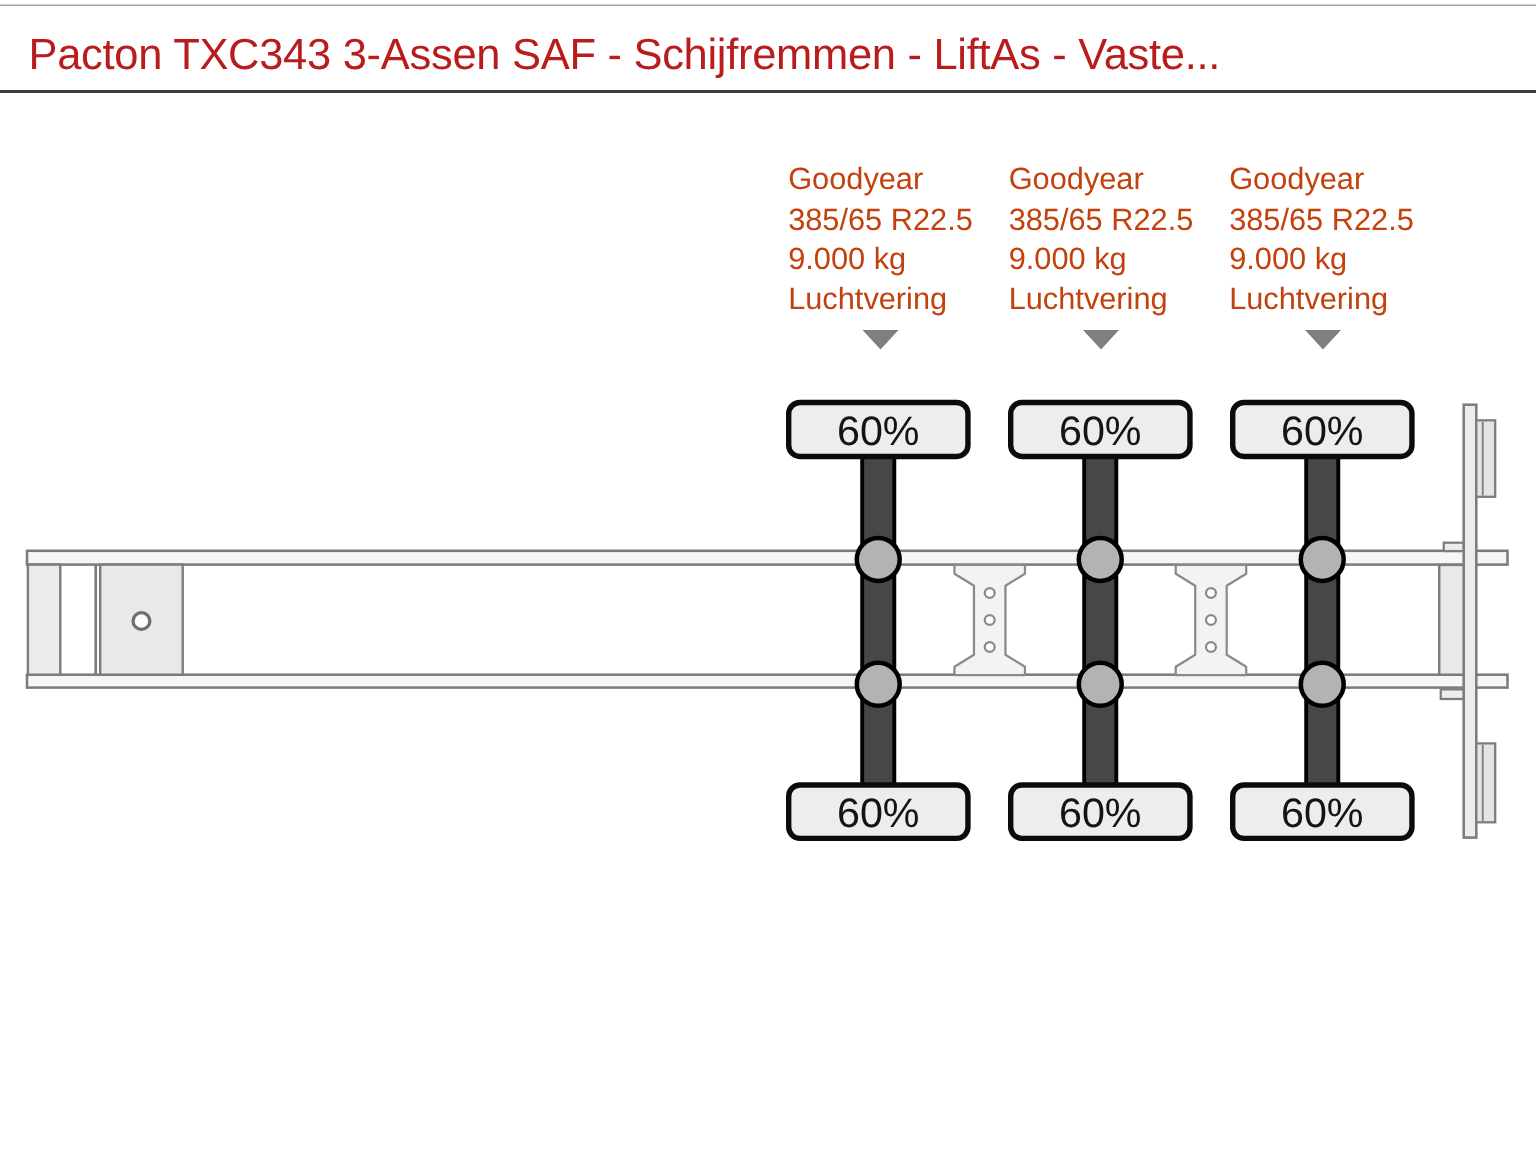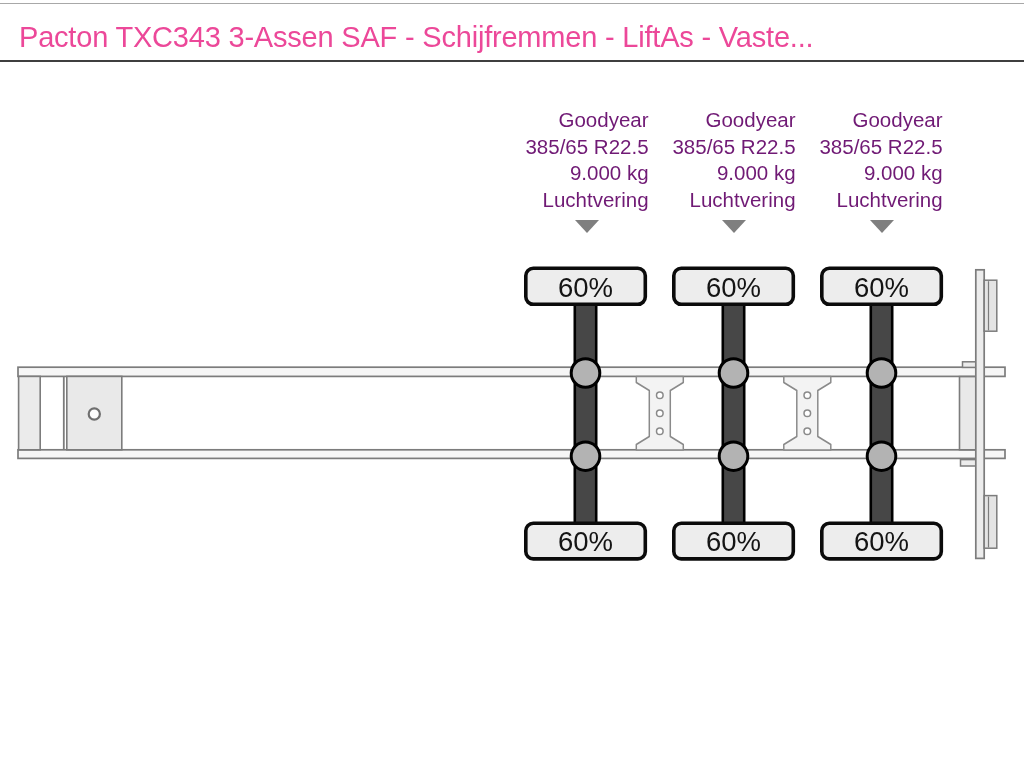--- a/index.html
+++ b/index.html
@@ -16,40 +16,40 @@
   }
   .top-hairline {
     position: absolute; left: 0; top: 3px;
     width: 1024px; height: 1px;
     background: #a8a8a8;
   }
   .title {
     position: absolute; left: 19px; top: 20px;
     font-size: 29px; line-height: 34px;
     letter-spacing: -0.2px;
-    color: #ec4899;
+    color: #b91c1c;
     white-space: nowrap;
   }
   .separator {
     position: absolute; left: 0; top: 60px;
     width: 1024px; height: 2.4px;
     background: #3f3f3f;
   }
   .reference {
     position: absolute; left: 19px; top: 69px;
     font-size: 17px; line-height: 20px;
     color: #000000;
     white-space: nowrap;
   }
   .axle-label {
     position: absolute; top: 107px;
     transform: translateX(-50%);
-    text-align: right;
+    text-align: left;
     font-size: 20.5px; line-height: 26.6px;
-    color: #701a75;
+    color: #c2410c;
     white-space: nowrap;
   }
   .axle-label.col1 { left: 587px; }
   .axle-label.col2 { left: 734px; }
   .axle-label.col3 { left: 881px; }
   .down-arrow {
     position: absolute; top: 220px;
     transform: translateX(-50%);
     width: 0; height: 0;
     border-left: 12px solid transparent;

